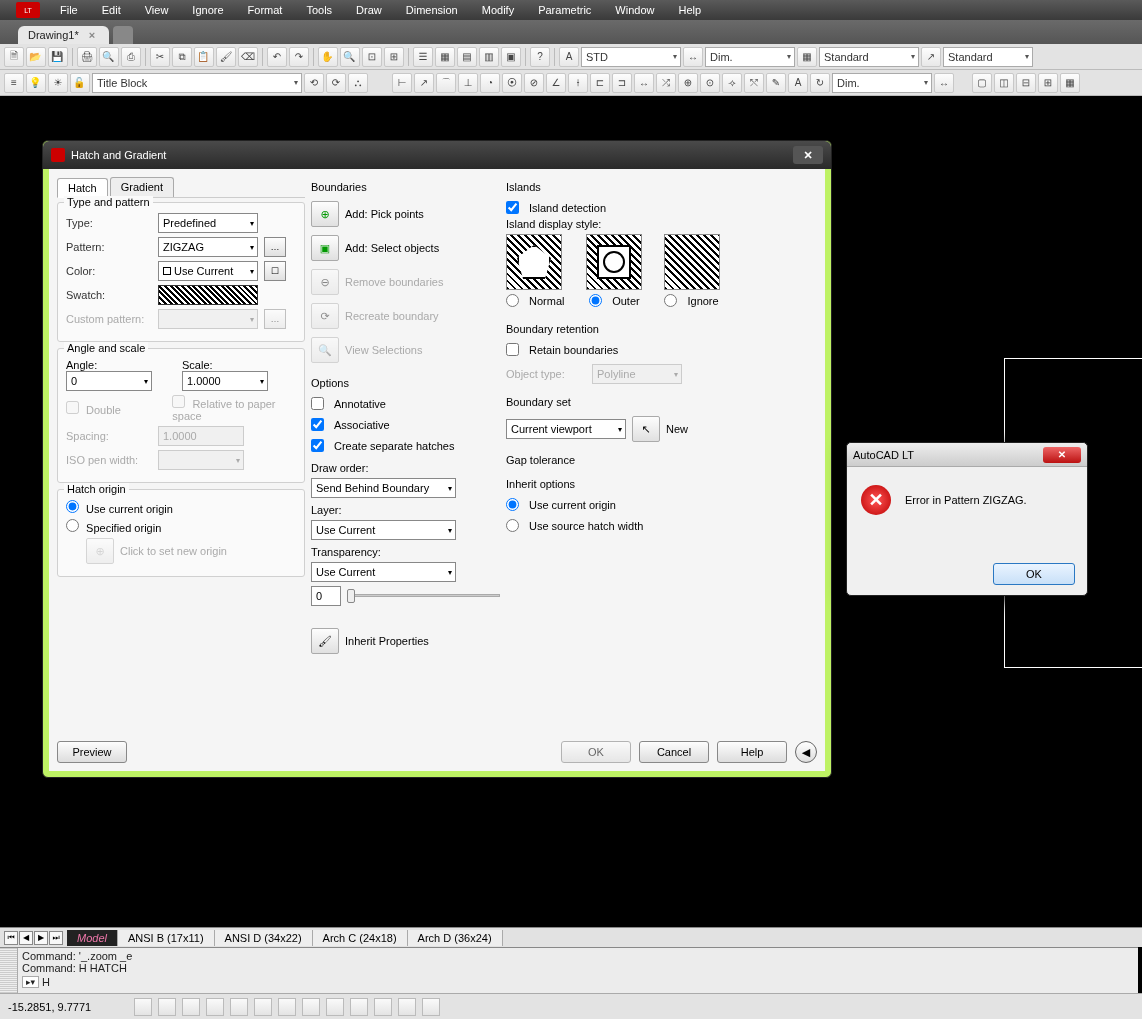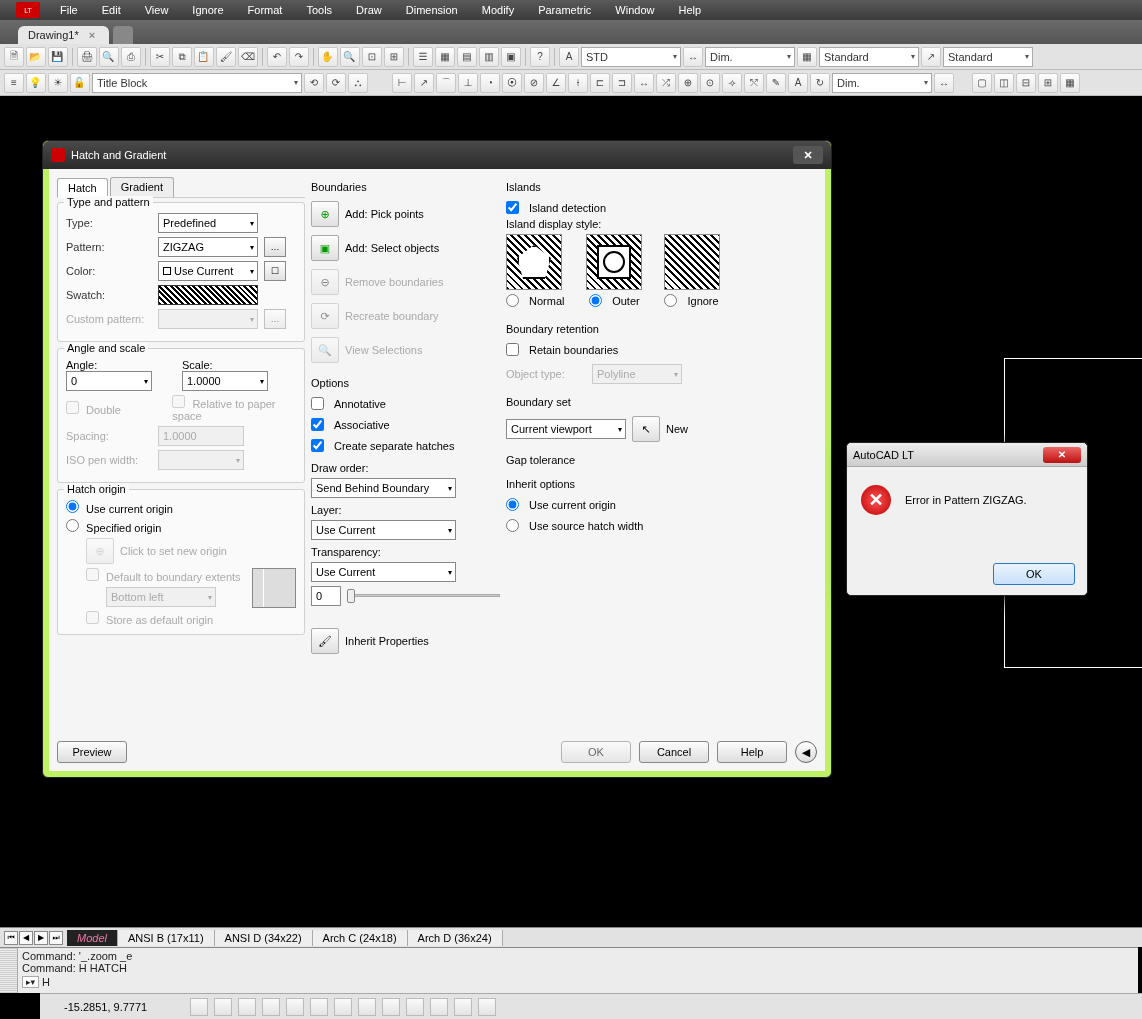--- a/index.html
+++ b/index.html
@@ -83,21 +83,21 @@
 .sheet-nav { display:flex; gap:1px; padding:0 4px; }
 .sheet-nav div { width:14px; height:14px; border:1px solid #888; background:#f8f8f8; display:flex; align-items:center; justify-content:center; font-size:8px; }
 .sheet-tab { padding:2px 10px; border-right:1px solid #aaa; background:#eee; }
 .sheet-tab.active { background:#222; color:#e7a;font-style:italic; }
 
 .cmdline { position:absolute; left:0; right:4px; bottom:26px; height:46px; background:#ececec; border-top:1px solid #888; display:flex; }
 .cmdline .grip { width:18px; background:repeating-linear-gradient(#ccc,#ccc 1px,#eee 1px,#eee 2px); border-right:1px solid #aaa; }
 .cmdline .lines { flex:1; padding:2px 4px; font-family:"Courier New",monospace; font-size:12px; color:#222; }
 .cmdline .inputrow { display:flex; align-items:center; margin-top:2px; }
 
-.statusbar { position:absolute; left:0; right:0; bottom:0; height:26px; background:#e3e3e3; border-top:1px solid #aaa; display:flex; align-items:center; padding:0 24px; gap:6px;margin-left:40px; }
+.statusbar { position:absolute; left:0; right:0; bottom:0; height:26px; background:#e3e3e3; border-top:1px solid #aaa; display:flex; align-items:center; padding:0 8px; gap:6px; }
 .sb-coord { width:120px; }
 .sb-btn { width:18px; height:18px; border:1px solid #bbb; background:linear-gradient(#fafafa,#e4e4e4); }
 
 .canvas-outline { position:absolute; top:358px; left:1004px; width:138px; height:310px; border:1px solid #fff; border-right:none; }
 
 .origin-img { width:44px; height:40px; border:1px solid #888; background:linear-gradient(90deg,#ddd,#ddd 10px,#fff 10px,#fff 11px,#ddd 11px); }
 </style>
 </head>
 <body>
 
@@ -283,30 +283,20 @@
         <div class="row">
             <label><input type="radio" checked="" style=""> <span>Use current origin</span></label>
           </div>
         <div class="row">
             <label><input type="radio" style=""> <span>Specified origin</span></label>
           </div>
         <div class="row" style="margin-left:20px;color:#aaa">
           <div class="icon-btn dis">⊕</div>
           <span>Click to set new origin</span>
         </div>
-        <div style="display:flex;margin-left:20px">
-          <div style="flex:1">
-            <label style="color:#aaa"><input type="checkbox" disabled="" style=""> <span>Default to boundary extents</span></label>
-            <div class="row" style="margin-left:20px">
-                <div class="sel dis" style="width:110px">Bottom left</div>
-              </div>
-            <label style="color:#aaa"><input type="checkbox" disabled="" style=""> <span>Store as default origin</span></label>
-          </div>
-          <div class="origin-img"></div>
-        </div>
       </div>
     </div>
 
     <div class="col col2">
       <div class="hdr">Boundaries</div>
       <div class="row">
           <div class="icon-btn" style="color:#090">⊕</div>
           <span>Add: Pick points</span>
         </div>
       <div class="row">

